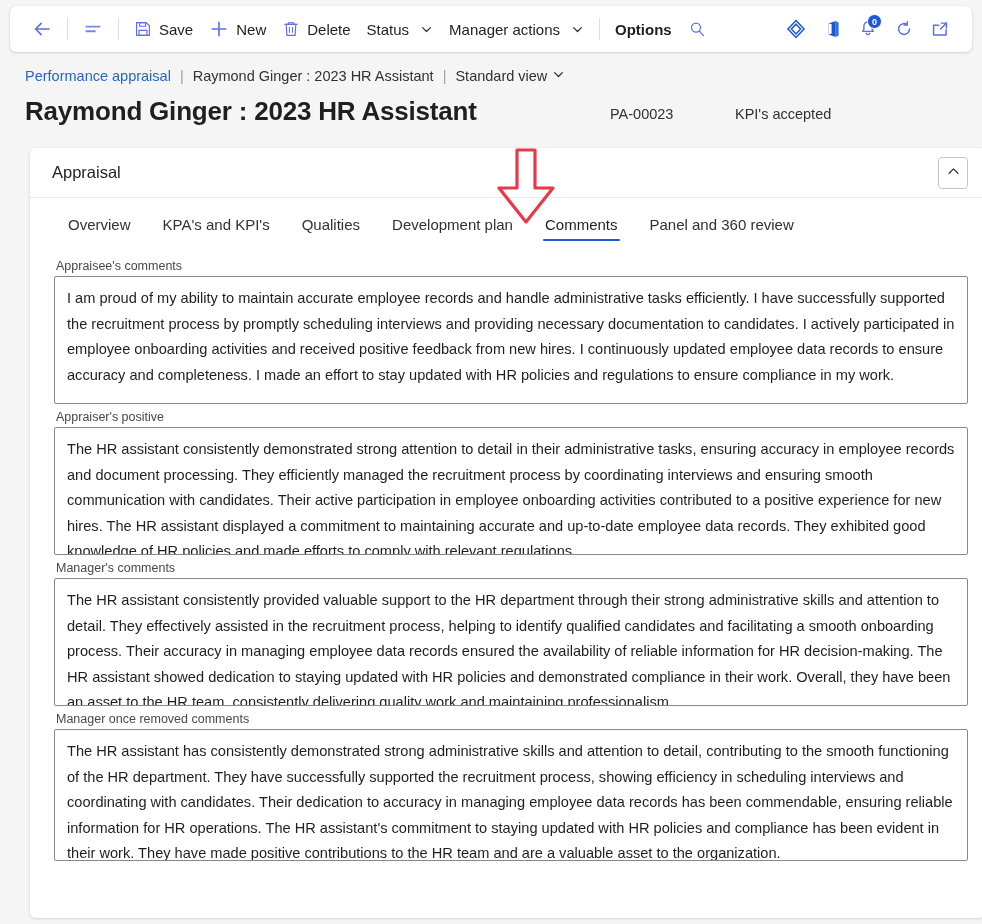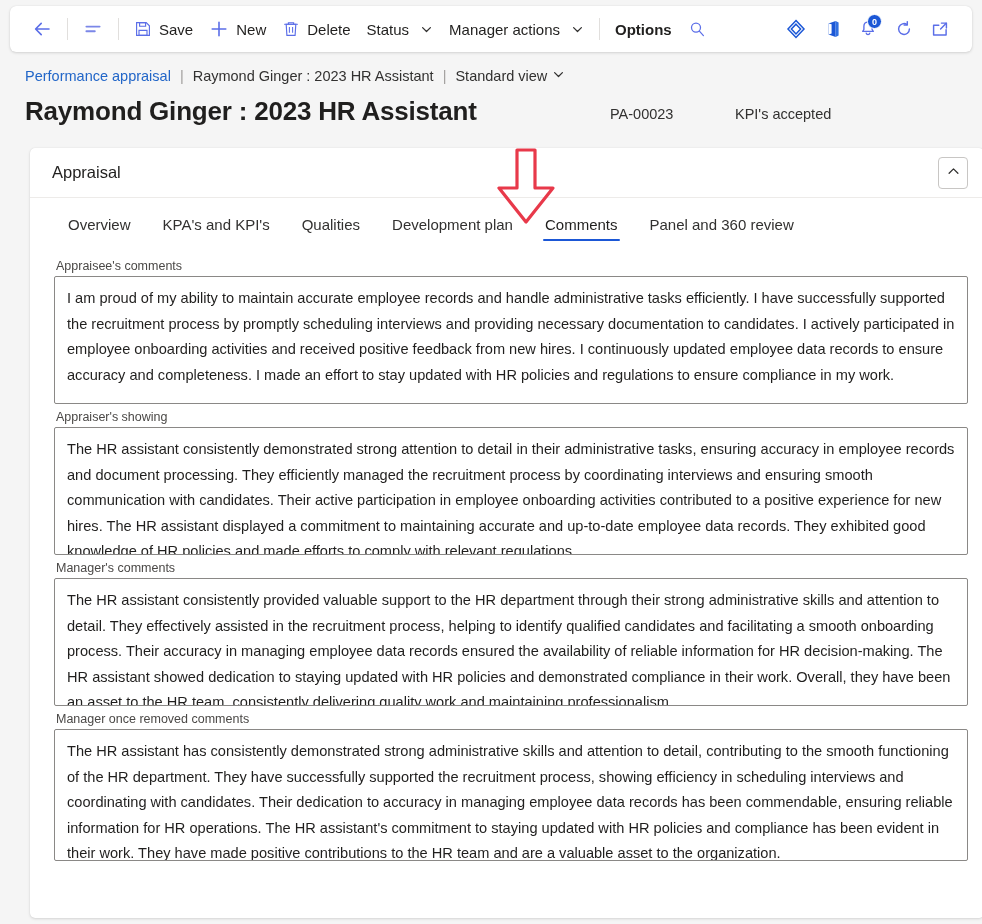--- a/index.html
+++ b/index.html
@@ -389,21 +389,21 @@
     </div>
 
     <div class="fields">
 
       <div class="field">
         <label class="field-label">Appraisee's comments</label>
         <textarea class="field-box h-appraisee" style="">I am proud of my ability to maintain accurate employee records and handle administrative tasks efficiently. I have successfully supported the recruitment process by promptly scheduling interviews and providing necessary documentation to candidates. I actively participated in employee onboarding activities and received positive feedback from new hires. I continuously updated employee data records to ensure accuracy and completeness. I made an effort to stay updated with HR policies and regulations to ensure compliance in my work.</textarea>
       </div>
 
       <div class="field">
-        <label class="field-label">Appraiser's showing</label>
+        <label class="field-label">Appraiser's positive</label>
         <textarea class="field-box h-appraiser" style="">The HR assistant consistently demonstrated strong attention to detail in their administrative tasks, ensuring accuracy in employee records and document processing. They efficiently managed the recruitment process by coordinating interviews and ensuring smooth communication with candidates. Their active participation in employee onboarding activities contributed to a positive experience for new hires. The HR assistant displayed a commitment to maintaining accurate and up-to-date employee data records. They exhibited good knowledge of HR policies and made efforts to comply with relevant regulations.</textarea>
       </div>
 
       <div class="field">
         <label class="field-label">Manager's comments</label>
         <textarea class="field-box h-manager" style="">The HR assistant consistently provided valuable support to the HR department through their strong administrative skills and attention to detail. They effectively assisted in the recruitment process, helping to identify qualified candidates and facilitating a smooth onboarding process. Their accuracy in managing employee data records ensured the availability of reliable information for HR decision-making. The HR assistant showed dedication to staying updated with HR policies and demonstrated compliance in their work. Overall, they have been an asset to the HR team, consistently delivering quality work and maintaining professionalism.</textarea>
       </div>
 
       <div class="field">
         <label class="field-label">Manager once removed comments</label>

